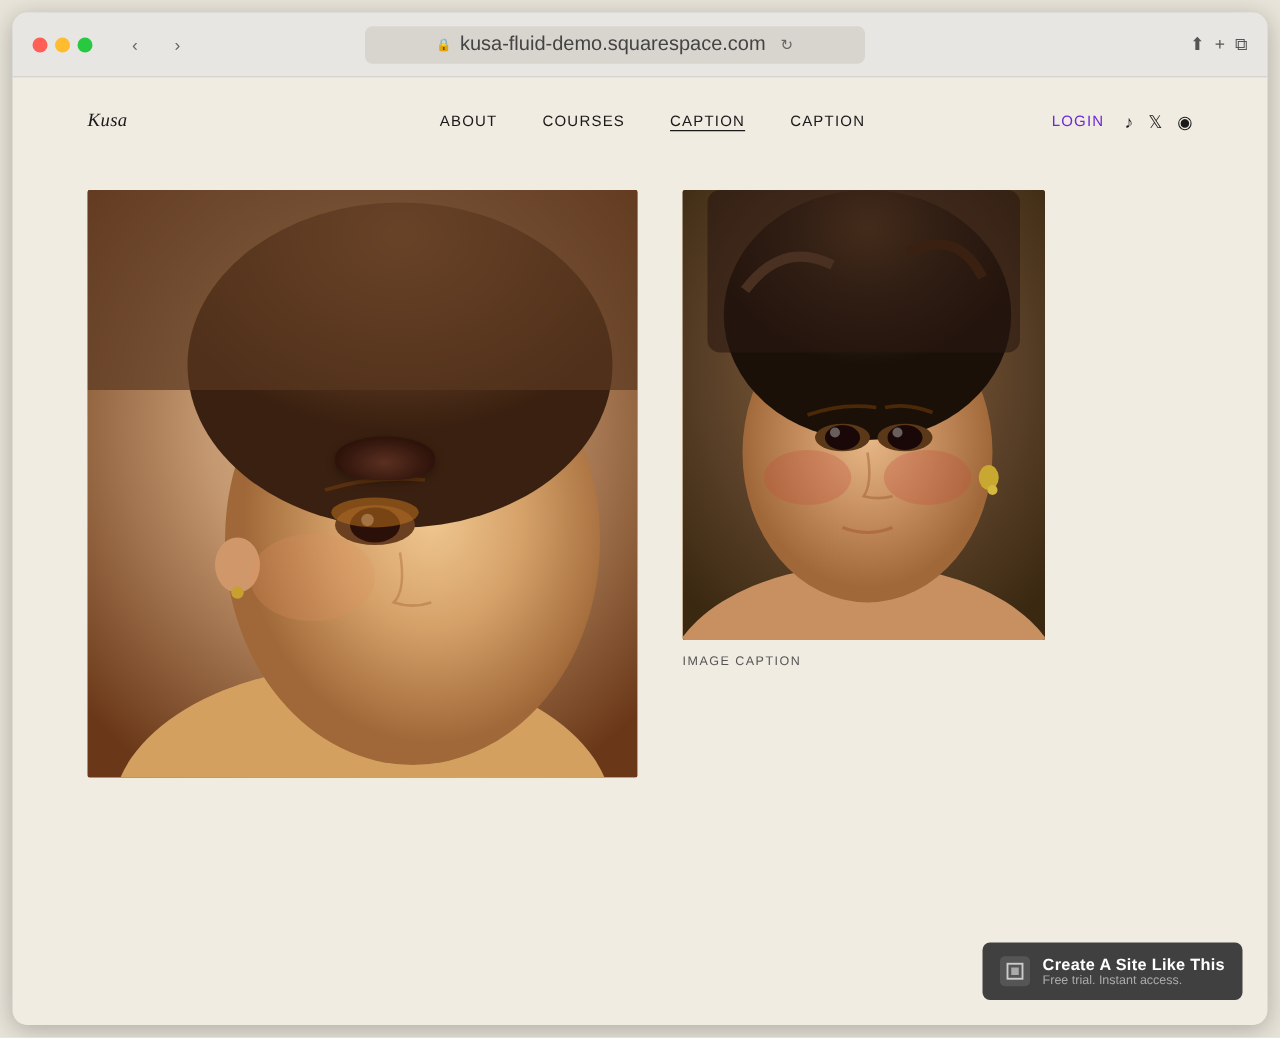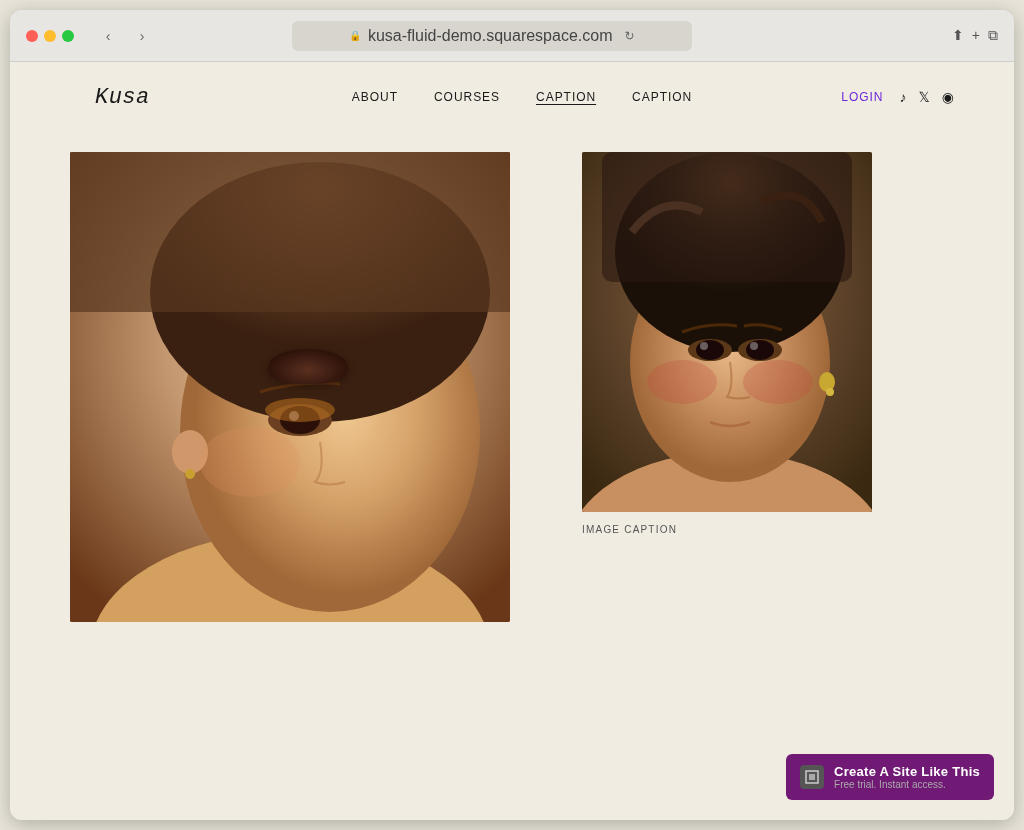--- a/index.html
+++ b/index.html
@@ -115,26 +115,25 @@
     
     .nav {
       display: flex;
       align-items: center;
       padding: 0 60px;
       height: 70px;
       position: relative;
     }
 
     .nav-logo {
-      font-family: Liberation Mono, monospace;
+      font-family: Liberation Serif, serif;
       font-style: italic;
-      font-size: 22px;
+      font-size: 15px;
       color: #1a1a1a;
       letter-spacing: 0.02em;
-      margin-left: 25px;
     }
 
     .nav-links {
       display: flex;
       gap: 36px;
       position: absolute;
       left: 50%;
       transform: translateX(-50%);
       margin-left: 10px;
     }
@@ -188,21 +187,21 @@
       font-size: 52px;
       font-weight: 400;
       color: #1a1a1a;
       letter-spacing: -0.01em;
       margin-bottom: 28px;
     }
 
     .gallery-grid {
       display: grid;
       grid-template-columns: 440px 1fr;
-      gap: 72px;
+      gap: 36px;
       align-items: start;
     }
 
     
     .photo-left {
       width: 440px;
       height: 470px;
       border-radius: 2px;
       overflow: hidden;
       background: linear-gradient(135deg, #c4a882 0%, #d4b896 15%, #e8c9a0 25%, #b8956a 40%, #a07850 55%, #c4956a 65%, #d4aa80 75%, #f0c896 85%, #e8b878 100%);
@@ -251,21 +250,21 @@
       letter-spacing: 0.12em;
       color: #555;
       text-transform: uppercase;
     }
 
     
     .ss-badge {
       position: absolute;
       bottom: 20px;
       right: 20px;
-      background: #701a75;
+      background: #404040;
       color: white;
       border-radius: 6px;
       padding: 10px 14px;
       display: flex;
       align-items: center;
       gap: 10px;
       cursor: pointer;
     }
 
     .ss-badge-icon {

